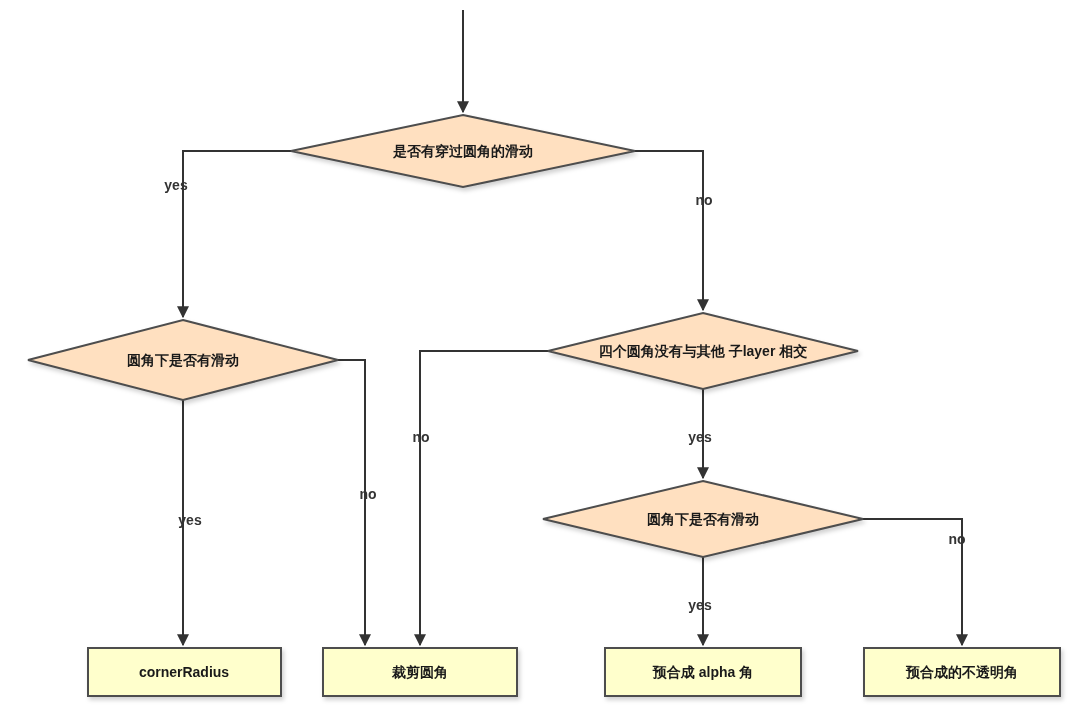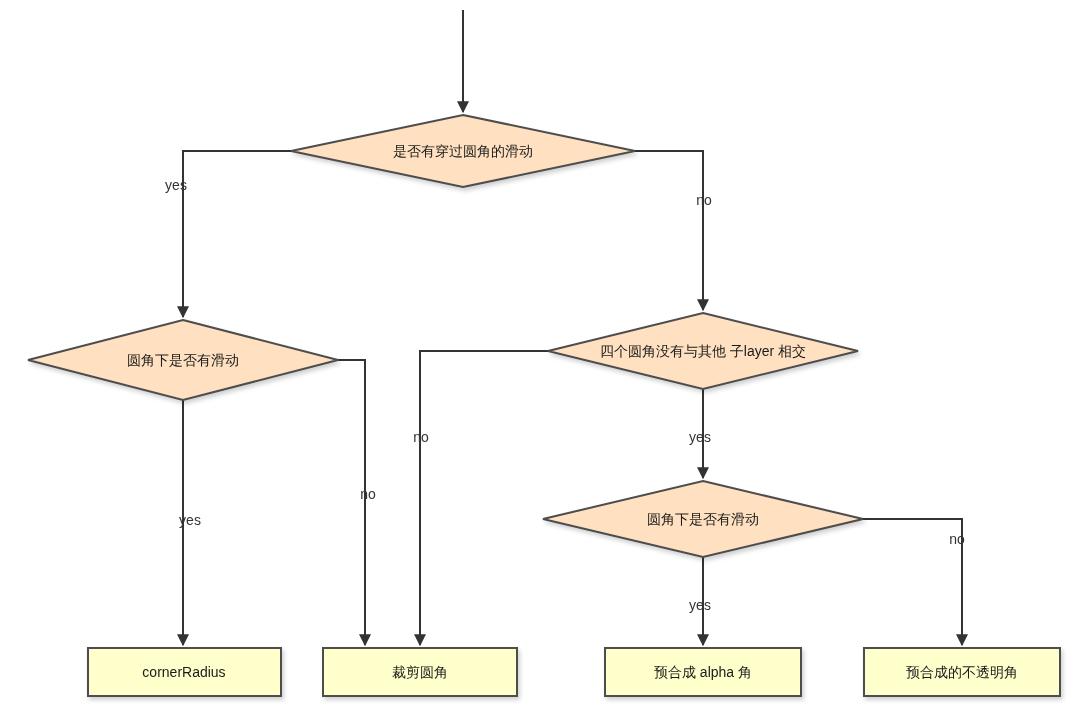--- a/index.html
+++ b/index.html
@@ -7,20 +7,21 @@
     padding: 0;
     background: #ffffff;
     font-family: "Liberation Sans", "DejaVu Sans", sans-serif;
   }
   .canvas {
     position: relative;
     width: 1080px;
     height: 720px;
     background: #ffffff;
     overflow: hidden;
+    font-weight: bold;
   }
   svg { display: block; }
   .edge {
     fill: none;
     stroke: #333333;
     stroke-width: 2;
   }
   .shape {
     stroke: #4d4d4d;
     stroke-width: 2;

